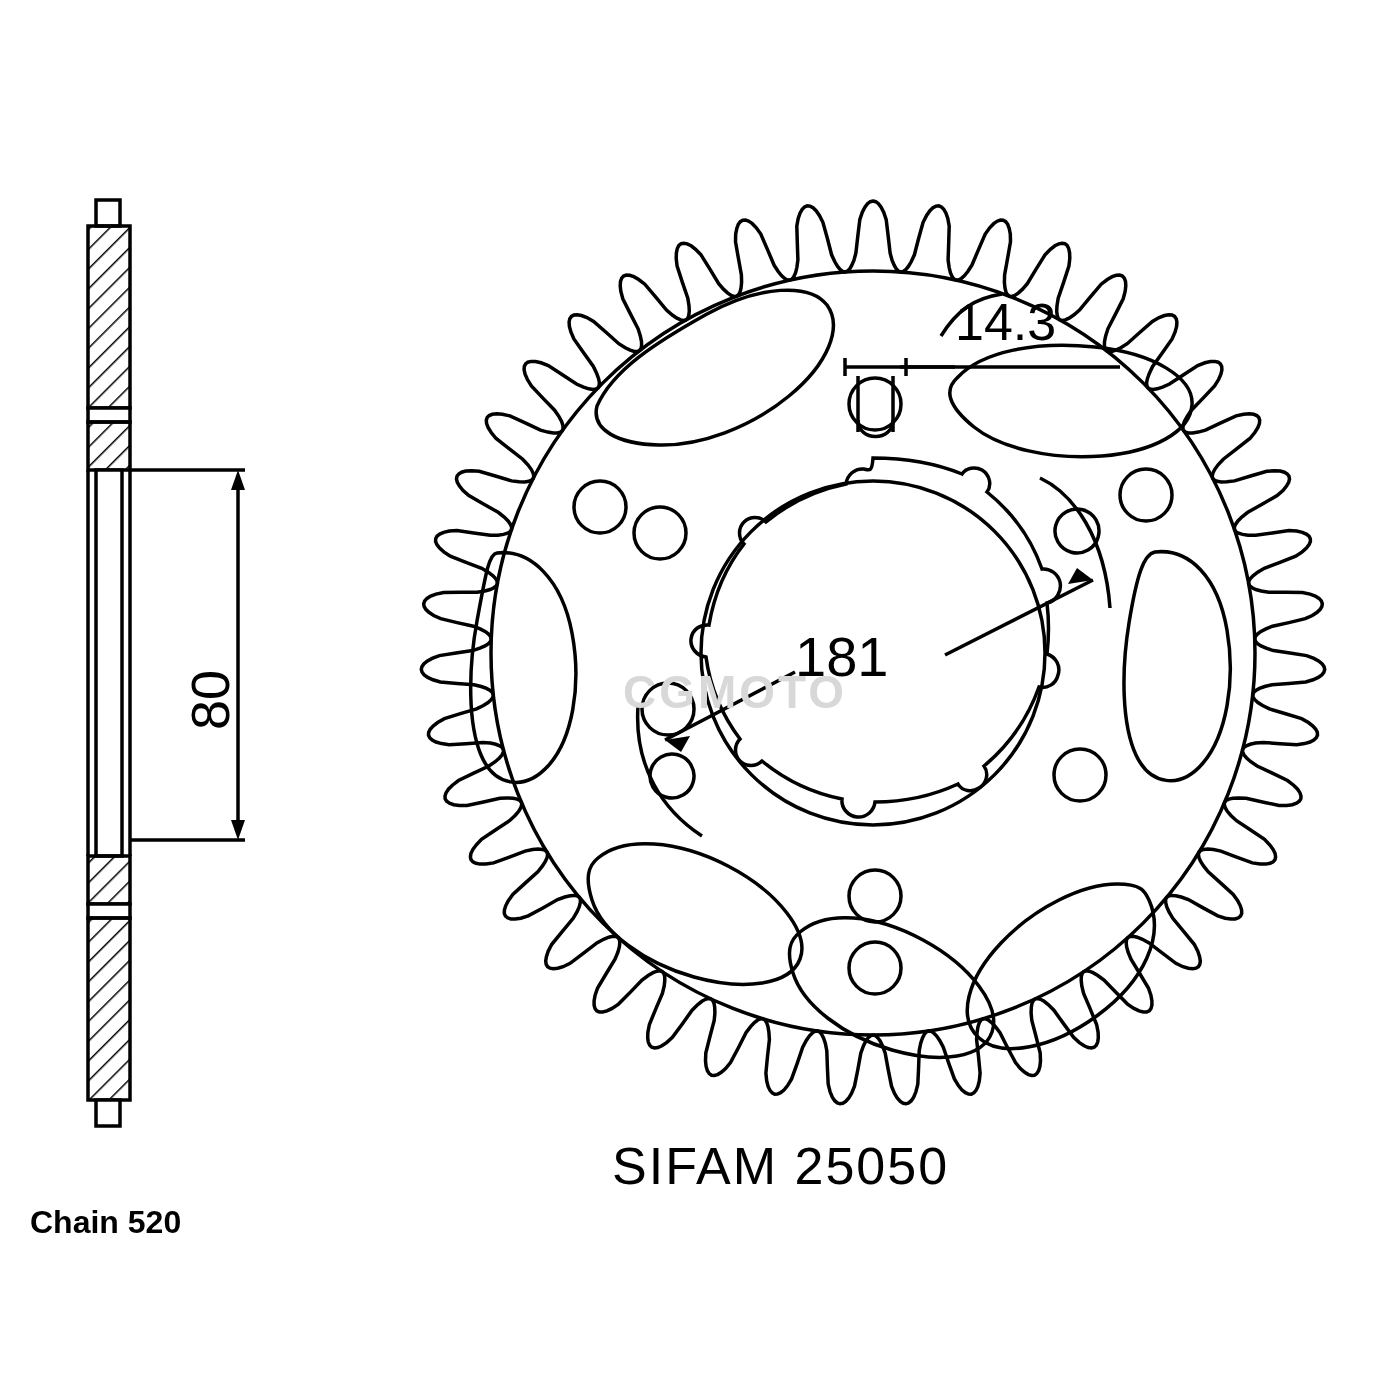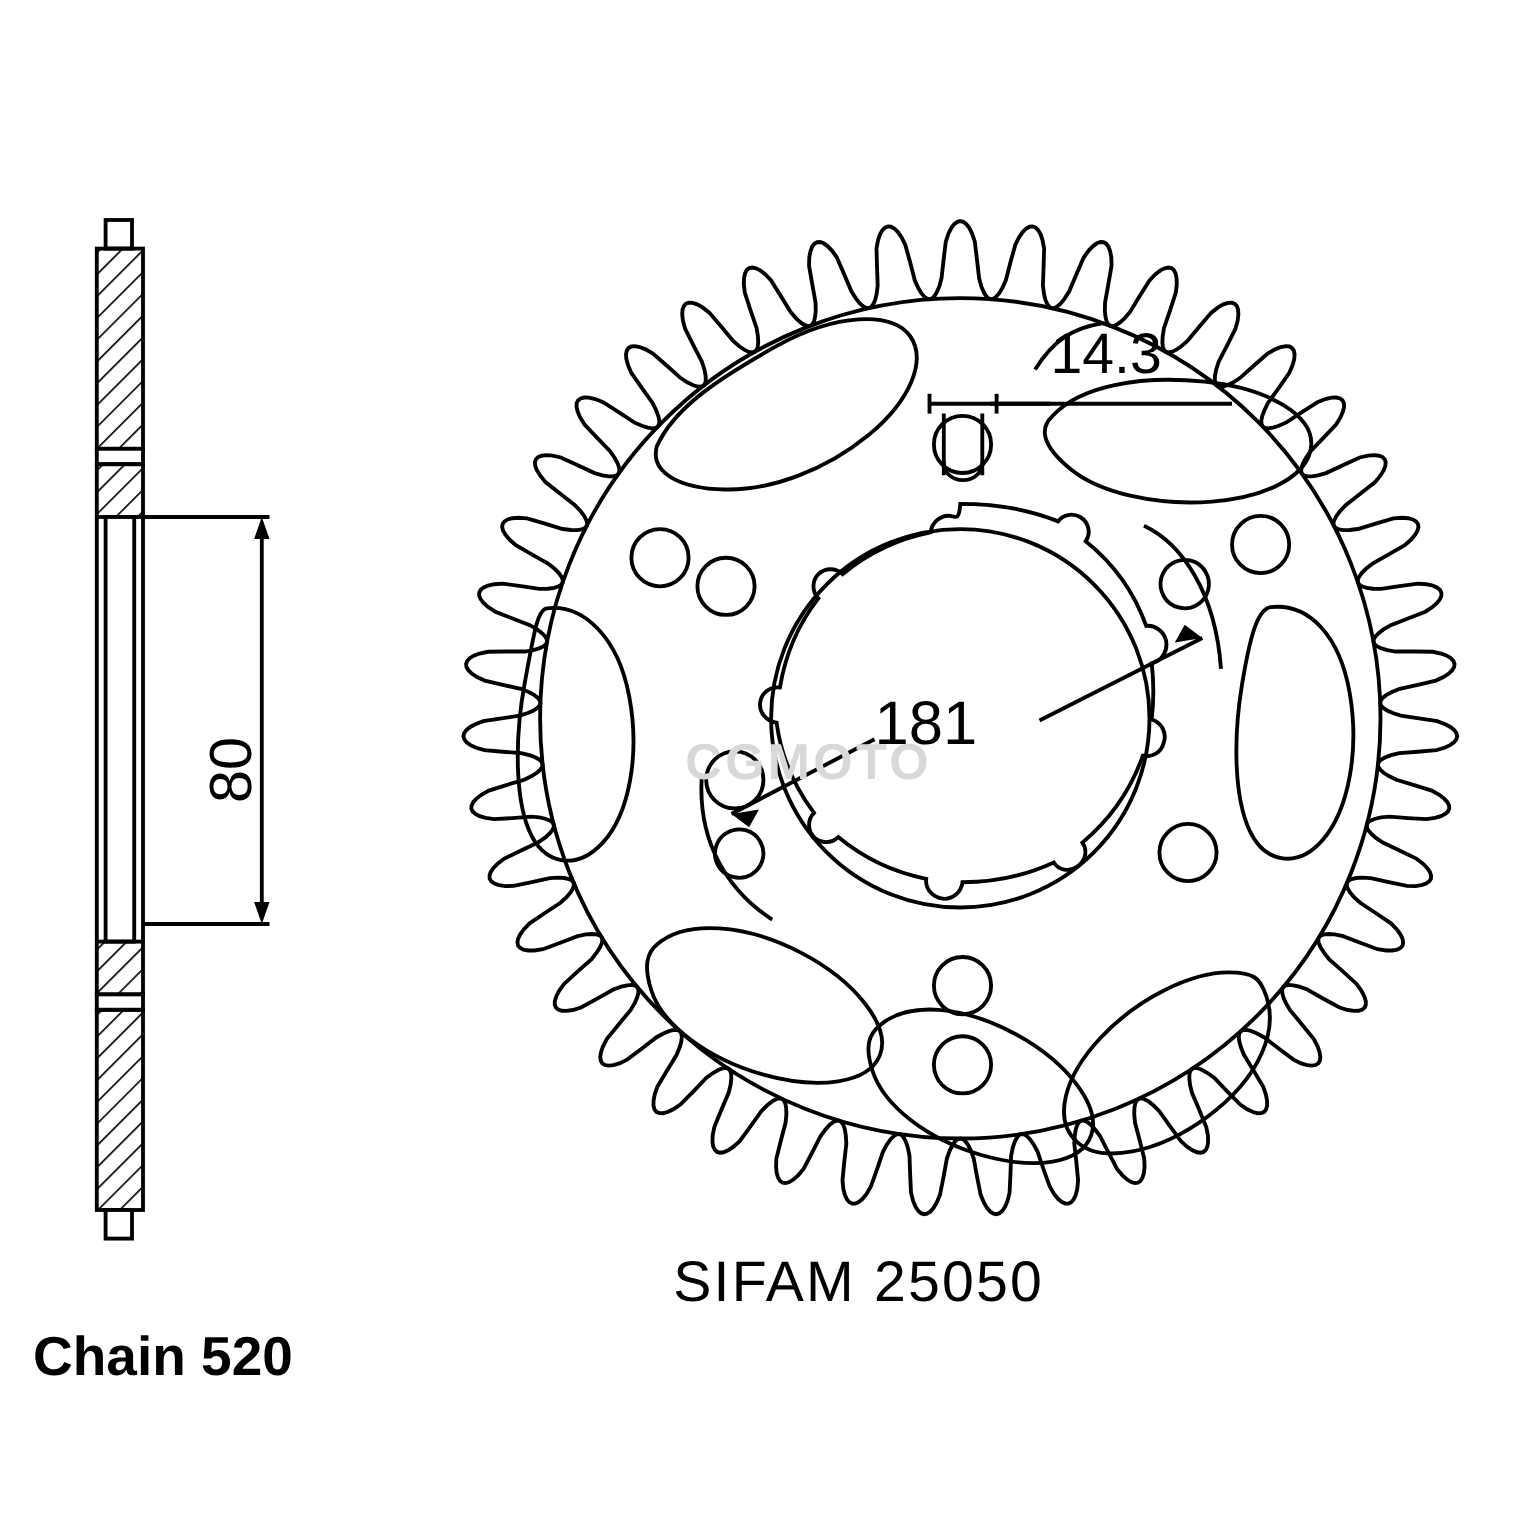--- a/index.html
+++ b/index.html
@@ -30,21 +30,21 @@
   }
   #label-part-number {
     left: 612px;
     top: 1136px;
     font-size: 52px;
     letter-spacing: 2px;
   }
   #label-chain {
     left: 30px;
     top: 1204px;
-    font-size: 50px;
+    font-size: 32px;
     font-weight: bold;
   }
   #label-bolt-circle {
     left: 795px;
     top: 624px;
     font-size: 56px;
   }
   #label-hole-dia {
     left: 955px;
     top: 292px;

